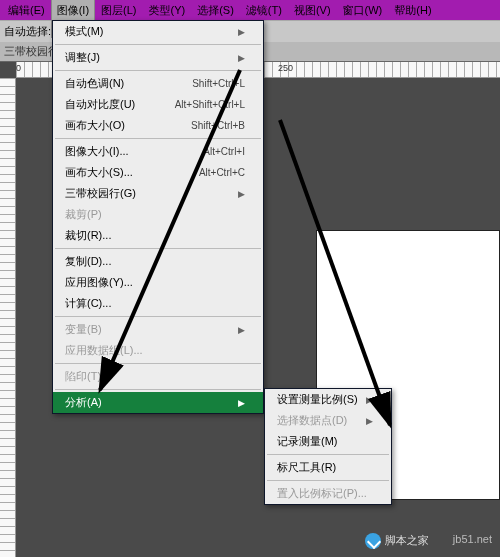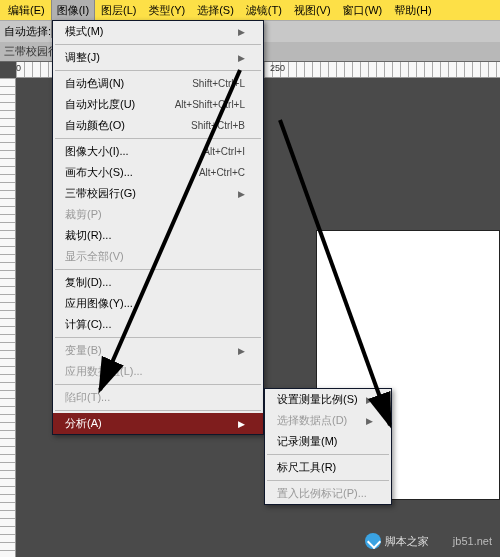--- a/index.html
+++ b/index.html
@@ -1,43 +1,43 @@
 <!DOCTYPE html>
 <html><head>
 <meta charset="utf-8">
 <style>
 * { margin: 0; padding: 0; box-sizing: border-box; font-family: "Microsoft YaHei", SimSun, sans-serif; font-size: 11px; }
 body { width: 500px; height: 557px; background: #4a4a4a; overflow: hidden; position: relative; }
-.menubar { background: #fde047; height: 20px; display: flex; align-items: center; padding-left: 2px; }
+.menubar { background: #a21caf; height: 20px; display: flex; align-items: center; padding-left: 2px; }
 .menubar span { padding: 2px 6px; cursor: default; }
 .menubar span.active { background: #b0b0b0; border: 1px solid #888; padding: 19px 5px; }
 .optbar { background: #c8c8c8; height: 22px; border-top: 1px solid #aaa; display: flex; align-items: center; padding-left: 4px; gap: 4px; }
 .icon-btn { width: 18px; height: 18px; display: inline-flex; align-items: center; justify-content: center; color: #555; }
 .tabbar { background: #b8b8b8; height: 20px; display: flex; align-items: center; padding-left: 52px; border-bottom: 1px solid #666; }
 .tab { background: #d0d0d0; padding: 2px 8px; border: 1px solid #999; font-size: 10px; }
 .ruler-h { background: #f8f8f8; height: 16px; border-bottom: 1px solid #999; position: relative; margin-left: 16px; }
 .ruler-h::before { content:""; position:absolute; left:0; right:0; top:0; bottom:0;
   background: repeating-linear-gradient(to right, #aaa 0 1px, transparent 1px 8px); }
 .ruler-h .marks span { position:absolute; font-size:9px; top:1px; color:#333; }
 .work { position:absolute; top:78px; left:0; right:0; bottom:0; background:#4a4a4a; }
 .ruler-v { position:absolute; left:0; top:0; width:16px; bottom:0; background:#f8f8f8; border-right:1px solid #999;
   background-image: repeating-linear-gradient(to bottom, #aaa 0 1px, transparent 1px 8px);}
 .canvas { position:absolute; left:316px; top:152px; width:184px; height:270px; background:#fff; border:1px solid #222; }
 .dropdown { position:absolute; background:#ededed; border:1px solid #0f172a; box-shadow:2px 2px 5px rgba(0,0,0,0.4); }
 .menu1 { left:52px; top:20px; width:212px; }
 .menu2 { left:264px; top:388px; width:128px; }
 .mi { display:flex; justify-content:space-between; align-items:center; padding:3px 18px 3px 12px; position:relative; white-space:nowrap; }
 .mi.disabled { color:#999; }
-.mi.highlight { background:#7f1d1d; color:#fff; }
+.mi.highlight { background:#15803d; color:#fff; }
 .sep { height:1px; background:#bbb; margin:2px 2px; }
 .arrow { font-size:9px; color:#666; }
 .mi.highlight .arrow { color:#fff; }
 .shortcut { color:#444; font-size:10px; }
 .annotation-arrow { position:absolute; pointer-events:none; }
-.watermark { position:absolute; right:8px; bottom:8px; color:#ddd; font-size:11px; display:flex; align-items:center; gap:4px;}
+.watermark { position:absolute; right:8px; bottom:8px; color:#ddd; font-size:11px; display:flex; gap:4px;}
 .watermark .logo { width:16px; height:16px; border-radius:50%; background:#3aa3e3; display:inline-block; position:relative;}
 .watermark .logo::after{content:""; position:absolute; left:4px; top:4px; width:8px; height:8px; border:2px solid #fff; border-top:none; border-right:none; transform:rotate(-45deg);}
 </style>
 </head>
 <body>
 
 <div class="menubar" id="menubar">
     <span>编辑(E)</span>
     <span class="active">图像(I)</span>
     <span>图层(L)</span>
@@ -65,21 +65,21 @@
   </div>
 </div>
 
 <div class="ruler-h">
     <div class="marks" id="ruler-marks">
       <span style="left: 0px;">0</span>
       <span style="left: 50px;">50</span>
       <span style="left: 100px;">100</span>
       <span style="left: 150px;">150</span>
       <span style="left: 200px;">200</span>
-      <span style="left: 254px;">250</span>
+      <span style="left: 262px;">250</span>
     </div>
   </div>
 
 <div class="work">
   <div class="ruler-v"></div>
   <div class="canvas"></div>
 </div>
 
 <div class="dropdown menu1" id="menu1">
     <div class="mi">
@@ -94,44 +94,41 @@
     <div class="sep"></div>
     <div class="mi">
       <span>自动色调(N)</span>
       <span class="shortcut">Shift+Ctrl+L</span>
     </div>
     <div class="mi">
       <span>自动对比度(U)</span>
       <span class="shortcut">Alt+Shift+Ctrl+L</span>
     </div>
     <div class="mi">
-      <span>自动颜色(O)</span>
+      <span>画布大小(O)</span>
       <span class="shortcut">Shift+Ctrl+B</span>
     </div>
     <div class="sep"></div>
     <div class="mi">
       <span>图像大小(I)...</span>
       <span class="shortcut">Alt+Ctrl+I</span>
     </div>
     <div class="mi">
       <span>画布大小(S)...</span>
       <span class="shortcut">Alt+Ctrl+C</span>
     </div>
     <div class="mi">
       <span>三带校园行(G)</span>
       <span class="arrow">▶</span>
     </div>
     <div class="mi disabled">
       <span>裁剪(P)</span>
     </div>
     <div class="mi">
       <span>裁切(R)...</span>
-    </div>
-    <div class="mi disabled">
-      <span>显示全部(V)</span>
     </div>
     <div class="sep"></div>
     <div class="mi">
       <span>复制(D)...</span>
     </div>
     <div class="mi">
       <span>应用图像(Y)...</span>
     </div>
     <div class="mi">
       <span>计算(C)...</span>

